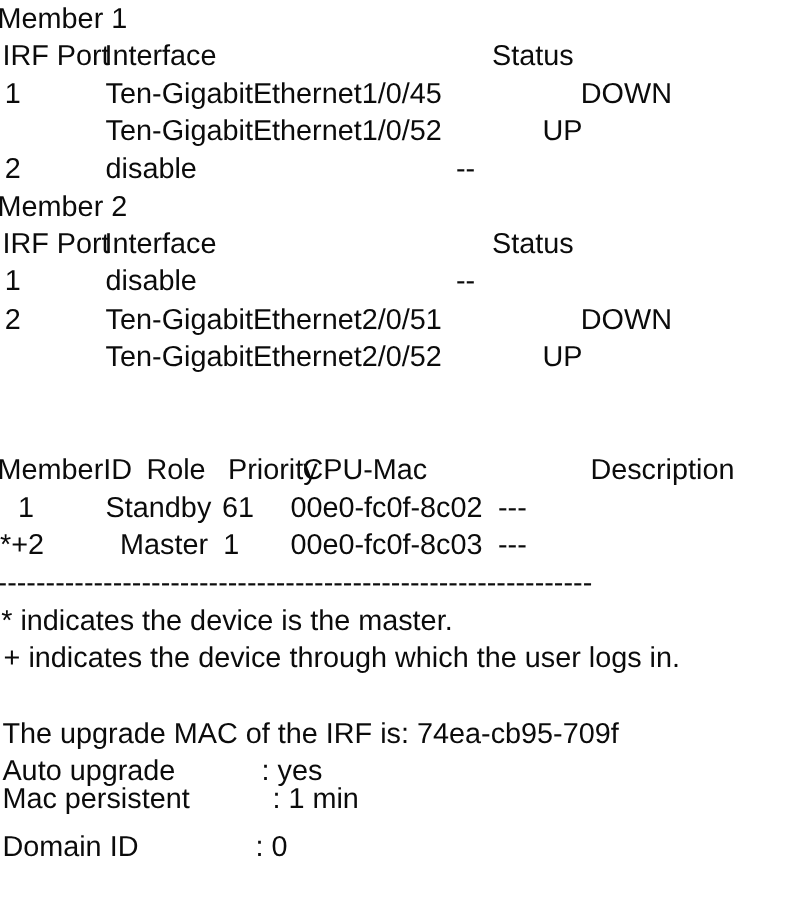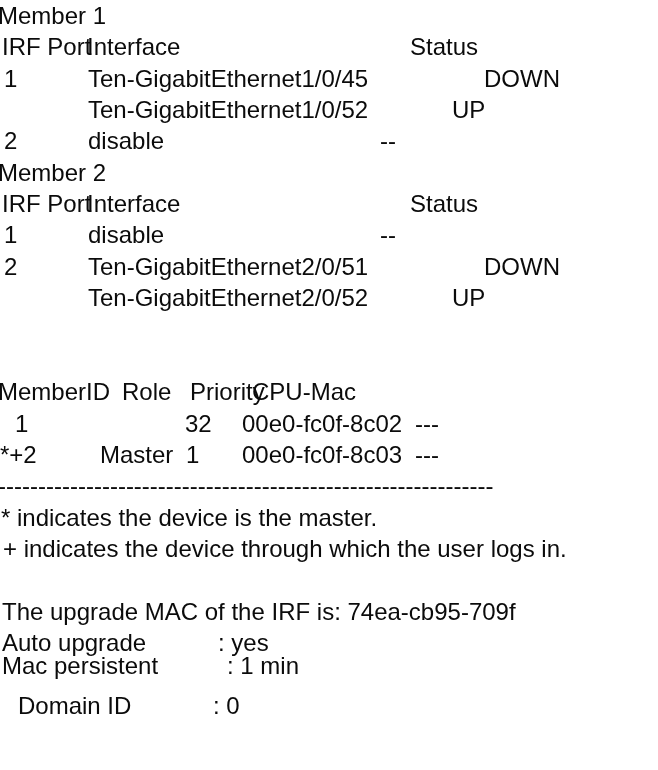--- a/index.html
+++ b/index.html
@@ -89,25 +89,27 @@
   <div class="line" style="top:284px">
     <span class="seg" style="left:88px">Ten-GigabitEthernet2/0/52</span>
     <span class="seg" style="left:452px">UP</span>
   </div>
 
   <div class="line" style="top:378px">
     <span class="seg" style="left:-2px">MemberID</span>
     <span class="seg" style="left:122px">Role</span>
     <span class="seg" style="left:252px">CPU-Mac</span>
     <span class="seg" style="left:190px">Priority</span>
+    <span class="seg" style="left:492px">Description</span>
   </div>
 
   <div class="line" style="top:410px">
     <span class="seg" style="left:15px">1</span>
-    <span class="seg" style="left:185px">32</span>
+    <span class="seg" style="left:88px">Standby</span>
+    <span class="seg" style="left:185px">61</span>
     <span class="seg" style="left:242px">00e0-fc0f-8c02</span>
     <span class="seg" style="left:415px">---</span>
   </div>
 
   <div class="line" style="top:441px">
     <span class="seg" style="left:0px">*+2</span>
     <span class="seg" style="left:100px">Master</span>
     <span class="seg" style="left:186px">1</span>
     <span class="seg" style="left:242px">00e0-fc0f-8c03</span>
     <span class="seg" style="left:415px">---</span>
@@ -133,17 +135,17 @@
     <span class="seg" style="left:2px">Auto upgrade</span>
     <span class="seg" style="left:218px">: yes</span>
   </div>
 
   <div class="line" style="top:652px">
     <span class="seg" style="left:2px">Mac persistent</span>
     <span class="seg" style="left:227px">: 1 min</span>
   </div>
 
   <div class="line" style="top:692px">
-    <span class="seg" style="left:18px">Domain ID</span>
+    <span class="seg" style="left:2px">Domain ID</span>
     <span class="seg" style="left:213px">: 0</span>
   </div>
 
 </div>
 
 </body></html>

